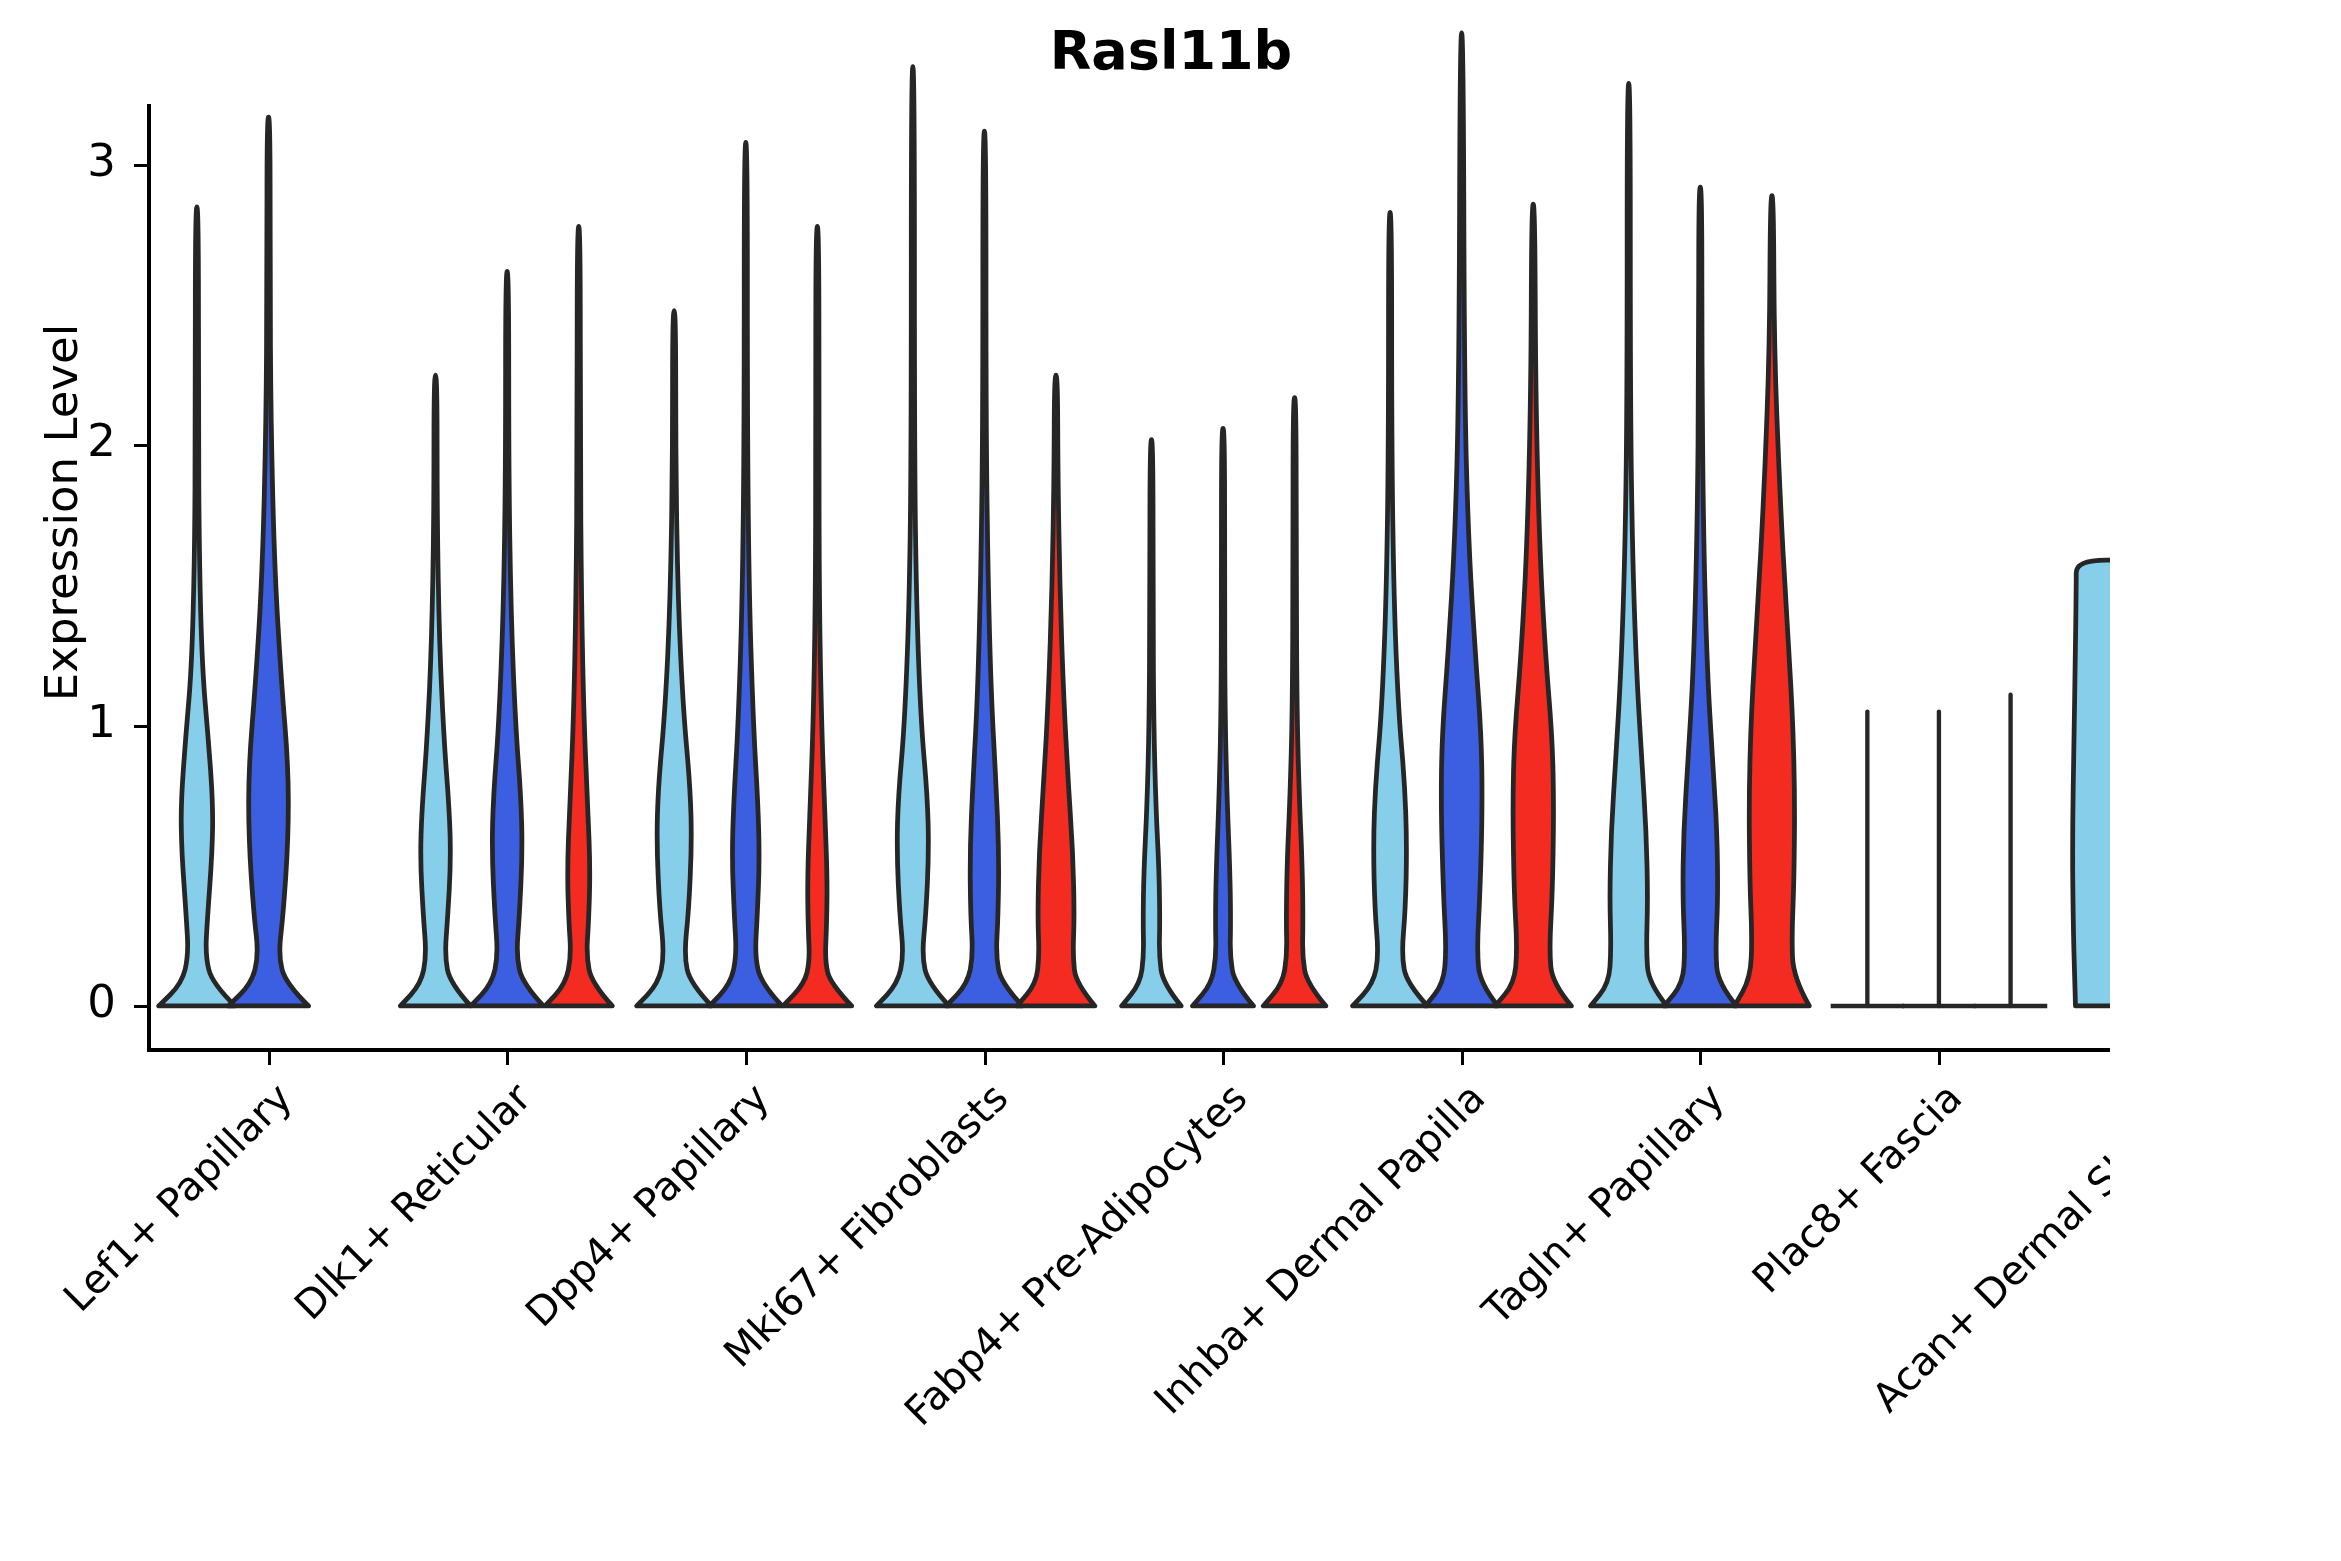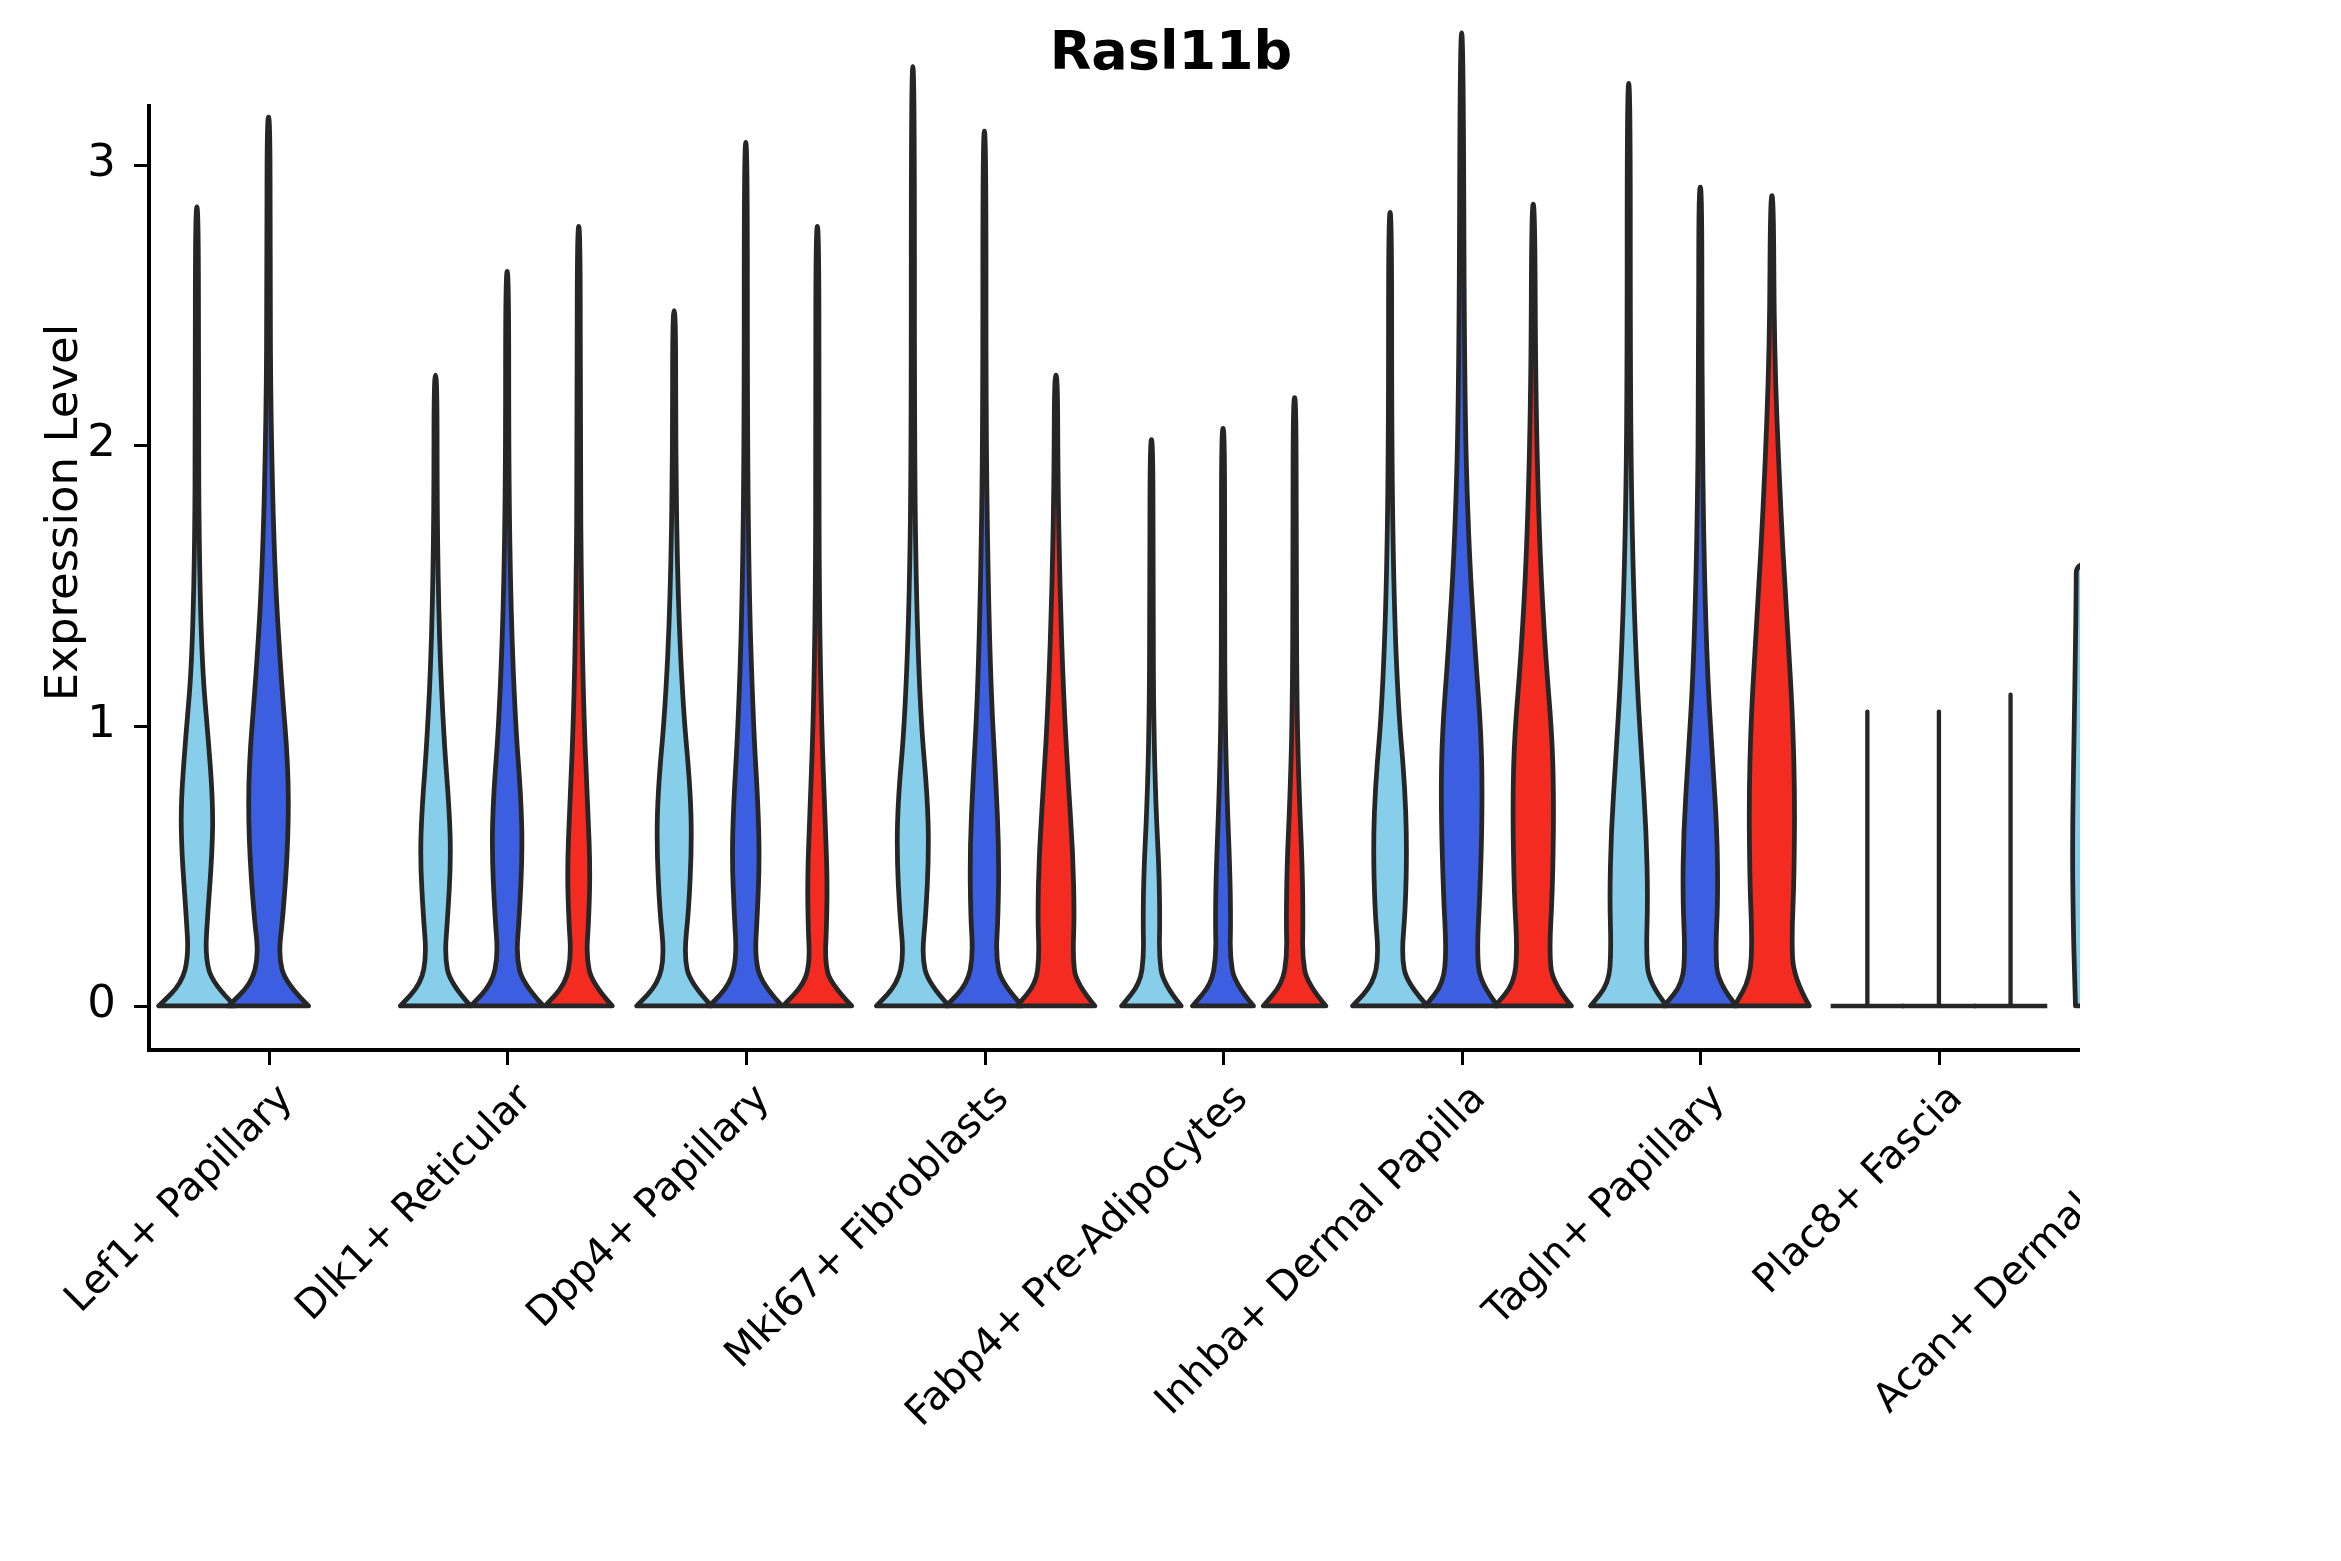--- a/index.html
+++ b/index.html
@@ -7,20 +7,21 @@
     padding: 0;
     background: #ffffff;
   }
   #page {
     position: relative;
     width: 2080px;
     height: 1561px;
     background: #ffffff;
     font-family: "DejaVu Sans", sans-serif;
     overflow: hidden;
+    padding-left: 30px;
   }
   #plot-title {
     position: absolute;
     left: 0;
     top: 19px;
     width: 2342px;
     text-align: center;
     font-size: 54px;
     font-weight: bold;
     color: #000000;

